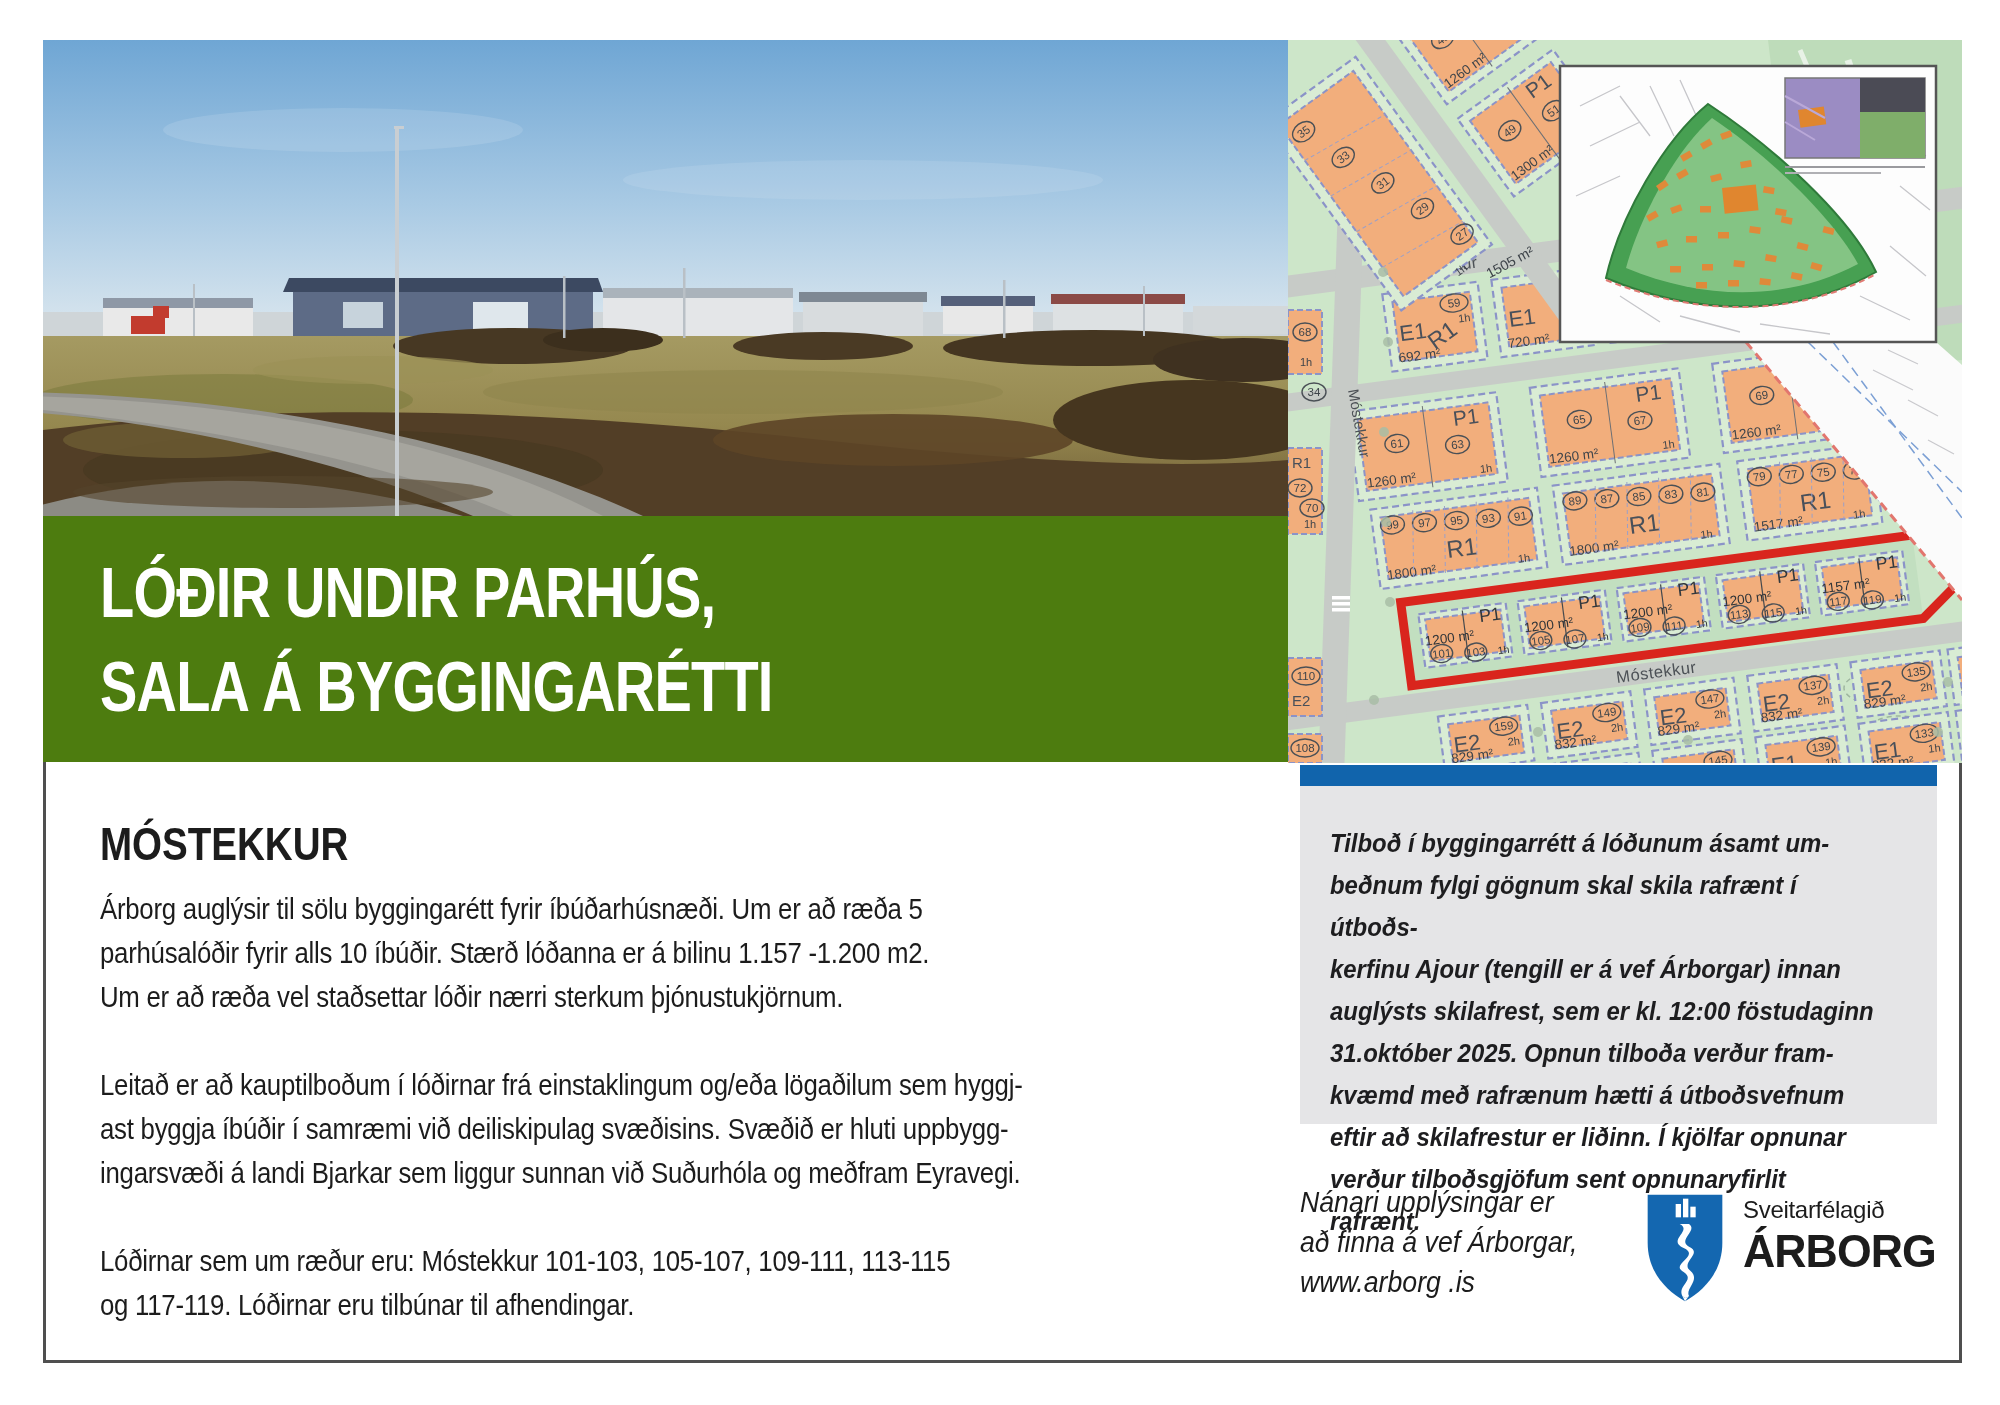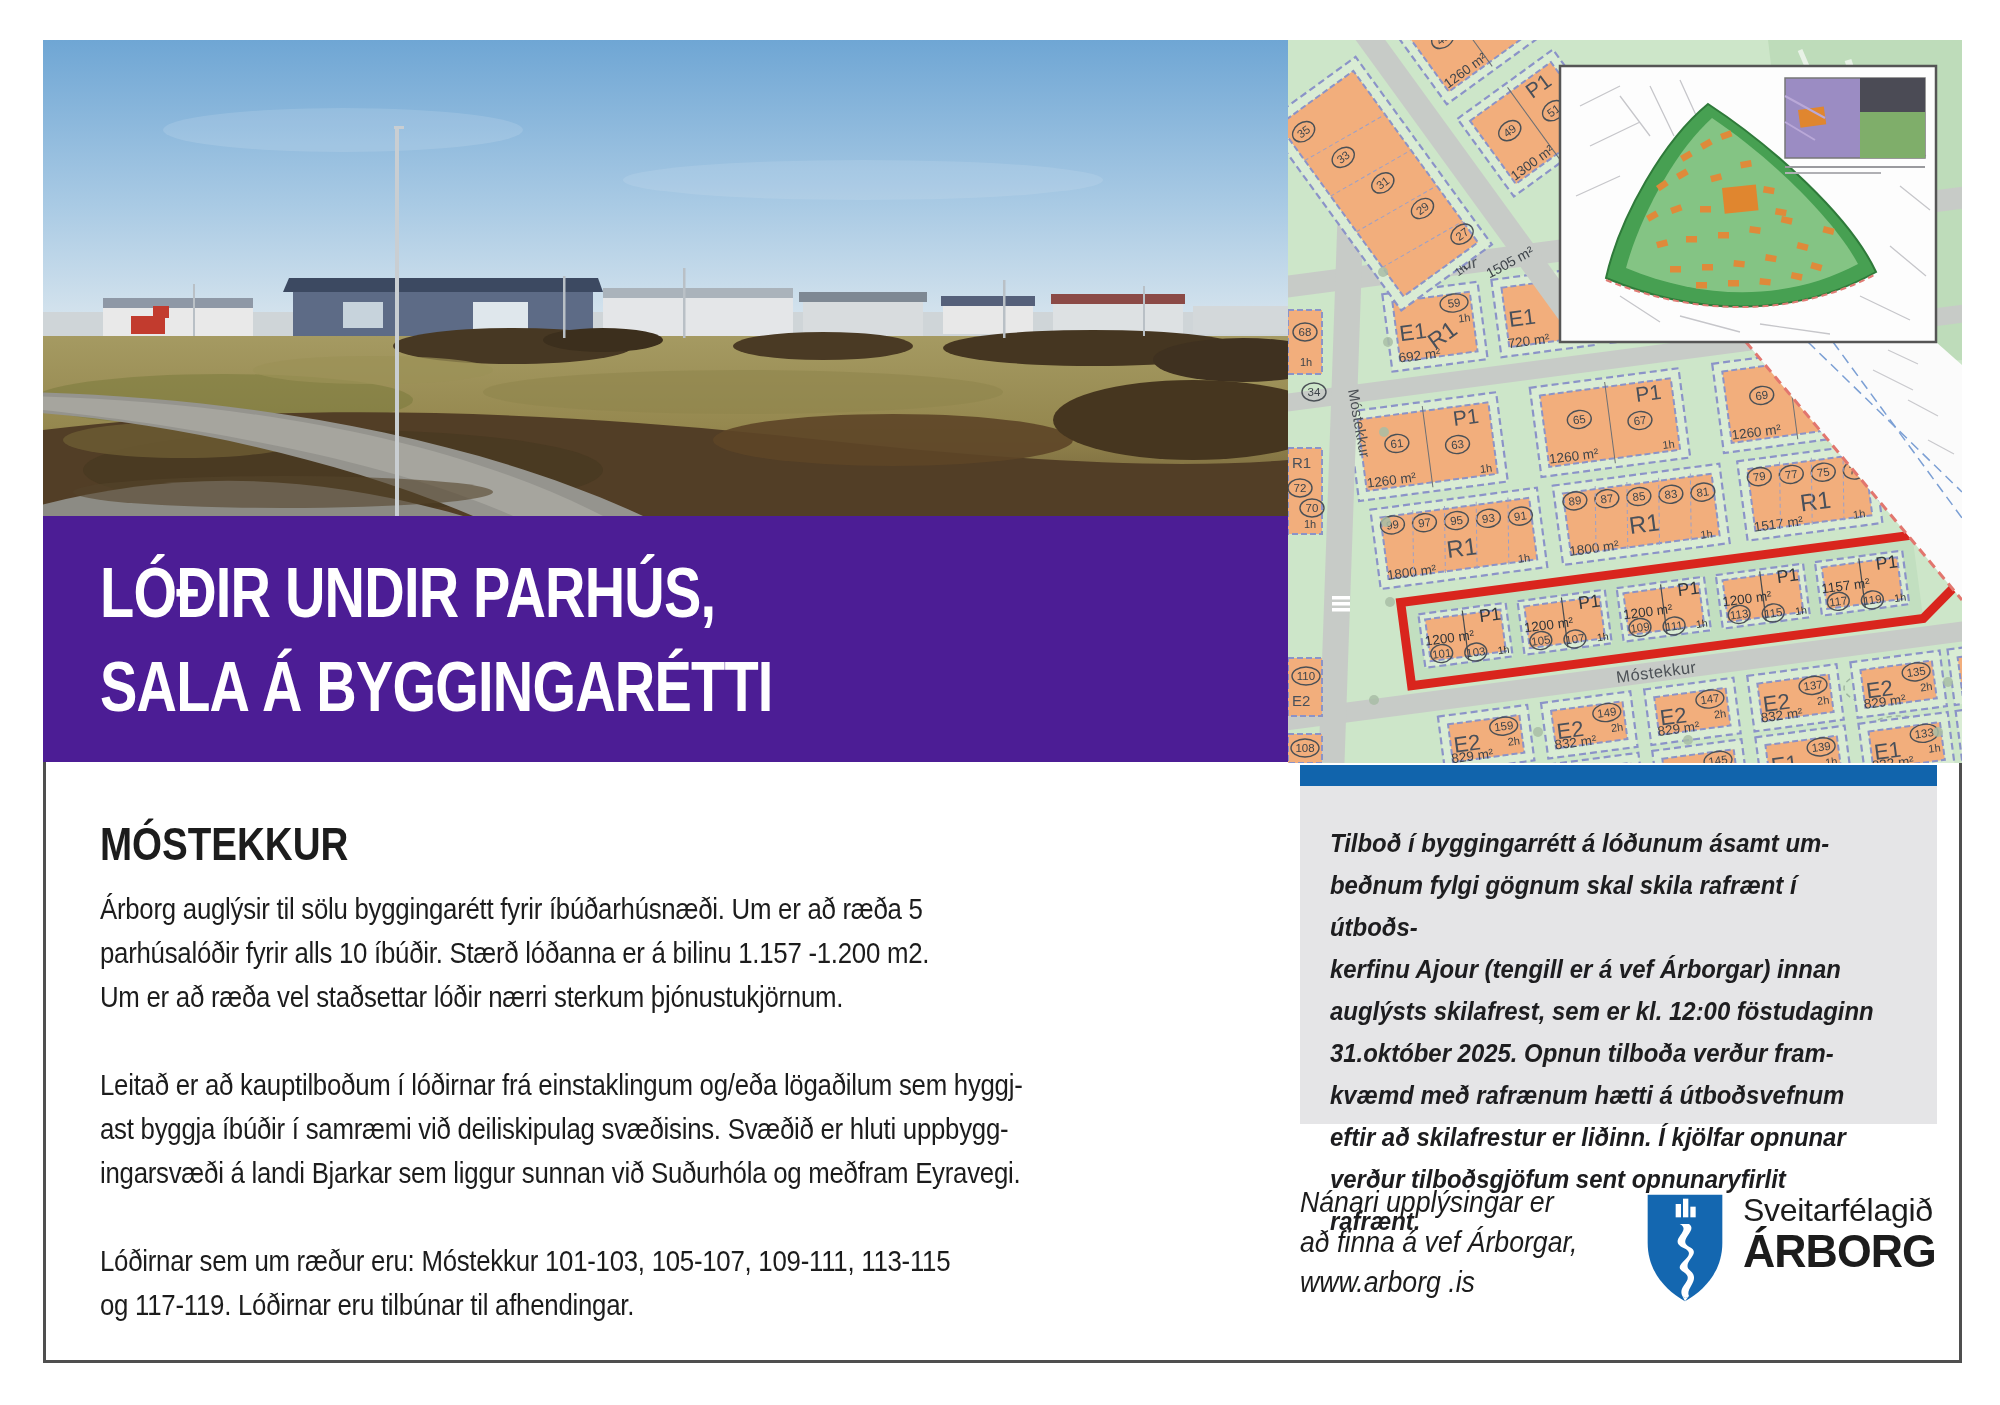--- a/index.html
+++ b/index.html
@@ -4,21 +4,21 @@
 <style>
   html,body{margin:0;padding:0;background:#ffffff;}
   .page{position:relative;width:2000px;height:1405px;background:#ffffff;overflow:hidden;
         font-family:"Liberation Sans",sans-serif;color:#1c1c1c;}
   .page-border{position:absolute;left:43px;top:40px;width:1919px;height:1323px;
         border:3px solid #4f4f4f;box-sizing:border-box;}
   
   .photo{position:absolute;left:43px;top:40px;width:1245px;height:476px;overflow:hidden;}
   .photo svg{display:block;}
   
-  .banner{position:absolute;left:43px;top:516px;width:1245px;height:246px;background:#4c1d95;}
+  .banner{position:absolute;left:43px;top:516px;width:1245px;height:246px;background:#4d7c0f;}
   .banner-title{position:absolute;left:57px;top:30px;color:#ffffff;font-weight:700;
         font-size:70px;line-height:94px;letter-spacing:-1px;white-space:pre-line;
         transform:scaleX(.80);transform-origin:0 0;}
   
   .mapwrap{position:absolute;left:1288px;top:40px;width:674px;height:723px;overflow:hidden;background:#cde6c9;}
   
   .bodycol{position:absolute;left:100px;top:816px;width:1180px;}
   .cond{transform:scaleX(.86);transform-origin:0 0;display:block;}
   .h-mostekkur{font-size:47px;font-weight:700;letter-spacing:0;margin:0 0 16px 0;
         transform:scaleX(.82);transform-origin:0 0;}
@@ -27,21 +27,21 @@
   .blue-strip{position:absolute;left:1300px;top:765px;width:637px;height:21px;background:#1164AC;}
   .tender-box{position:absolute;left:1300px;top:786px;width:637px;height:338px;background:#E5E5E7;box-sizing:border-box;
         padding:36px 16px 0 30px;}
   .tender-text{font-size:26px;line-height:42px;font-weight:700;font-style:italic;white-space:pre-line;
         transform:scaleX(.92);transform-origin:0 0;color:#1d1d1f;}
   .contact{position:absolute;left:1300px;top:1182px;width:360px;font-style:italic;
         font-size:29px;line-height:40px;white-space:pre-line;transform:scaleX(.92);transform-origin:0 0;}
   .logo{position:absolute;left:1645px;top:1188px;width:320px;height:130px;}
   .logo-shield{position:absolute;left:0;top:4px;width:80px;height:112px;}
   .logo-text{position:absolute;left:98px;top:6px;}
-  .logo-org{font-size:32px;line-height:32px;letter-spacing:-.3px;}
+  .logo-org{font-size:24px;line-height:32px;letter-spacing:-.3px;}
   .logo-name{font-size:47px;line-height:50px;font-weight:700;letter-spacing:-1px;transform:scaleX(.95);transform-origin:0 0;}
   text{font-family:"Liberation Sans",sans-serif;}
 </style>
 </head>
 <body>
 
 <div class="page">
   <div class="page-border"></div>
 
   <div class="photo">

